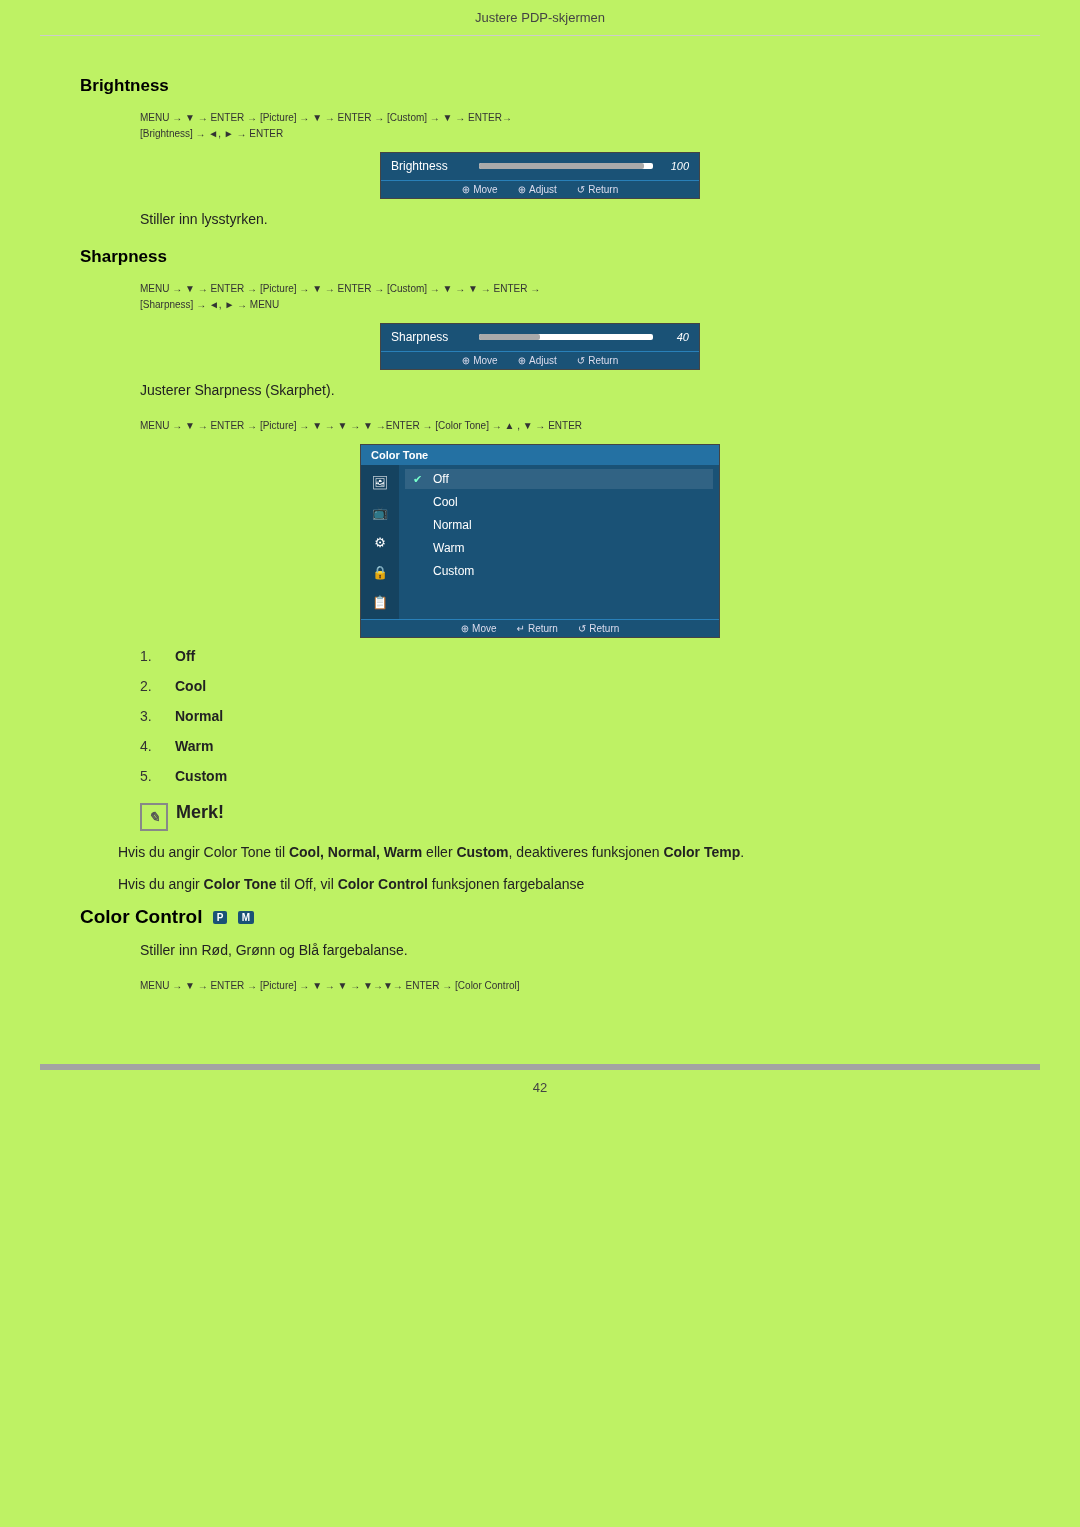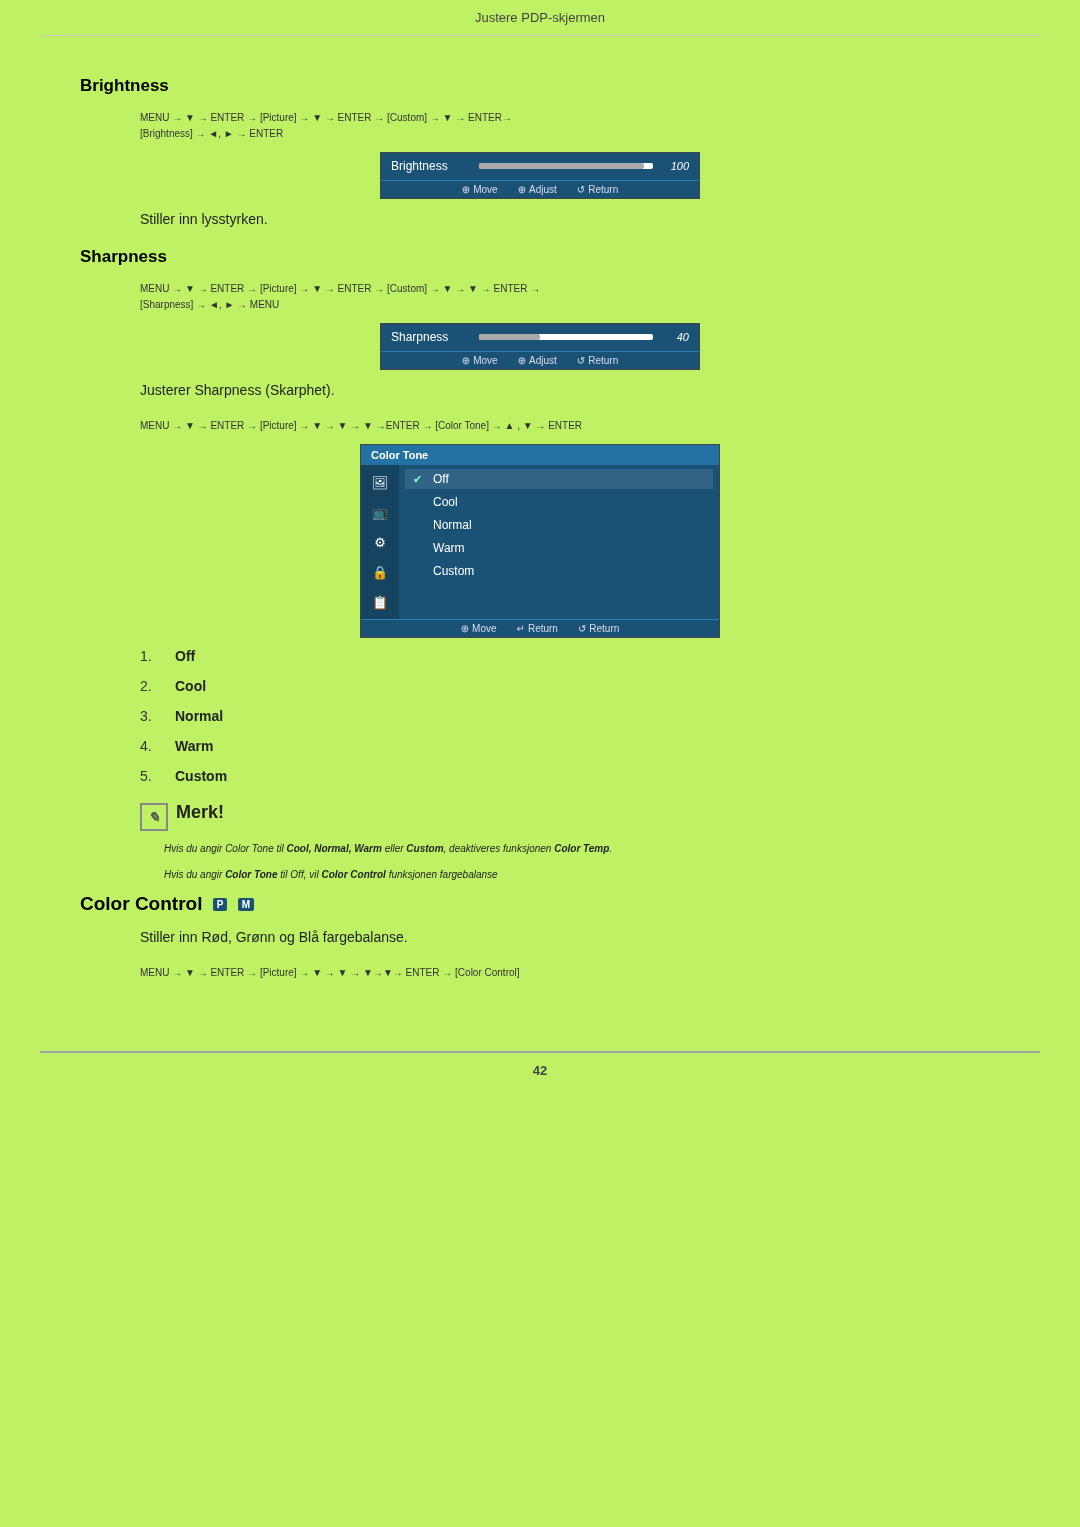--- a/index.html
+++ b/index.html
@@ -223,42 +223,40 @@
       font-size: 14px;
       color: #555;
       flex-shrink: 0;
       margin-top: 1px;
     }
     .note-label {
       font-weight: bold;
       font-size: 18px;
     }
     .note-content {
-      margin-left: 84px;
+      margin-left: 38px;
       margin-top: 6px;
-      font-size: 10px;
+      font-size: 14px;
       line-height: 1.6;
       color: #222;
-      font-style: italic;
     }
     .note-content p {
       margin-bottom: 10px;
     }
     .bold-inline {
       font-weight: bold;
     }
     
     .page-number {
       text-align: center;
       font-size: 13px;
       color: #444;
       padding: 10px 0;
-      border-top: 2px solid #a3a3a3;
+      border-top: 6px solid #a3a3a3;
       margin: 20px 40px 0 40px;
-      font-weight: bold;
     }
     
     .badge {
       display: inline-block;
       background: #1a5276;
       color: #fff;
       font-size: 10px;
       font-weight: bold;
       padding: 1px 4px;
       border-radius: 2px;

